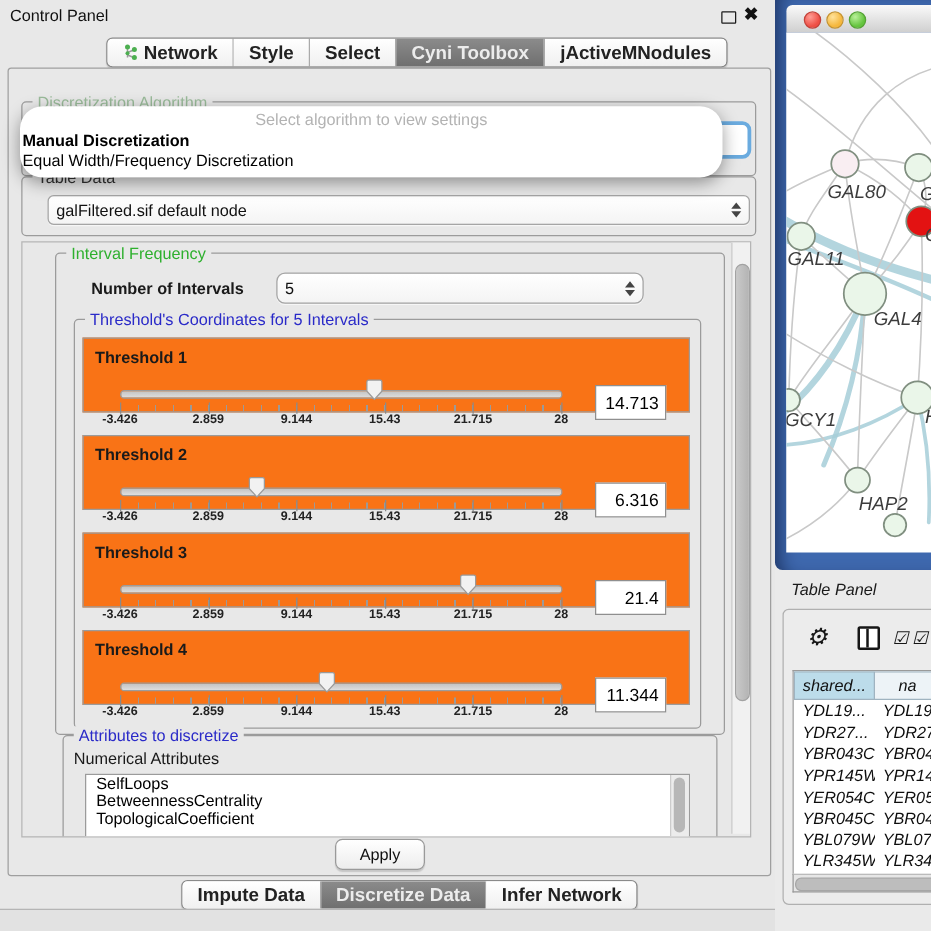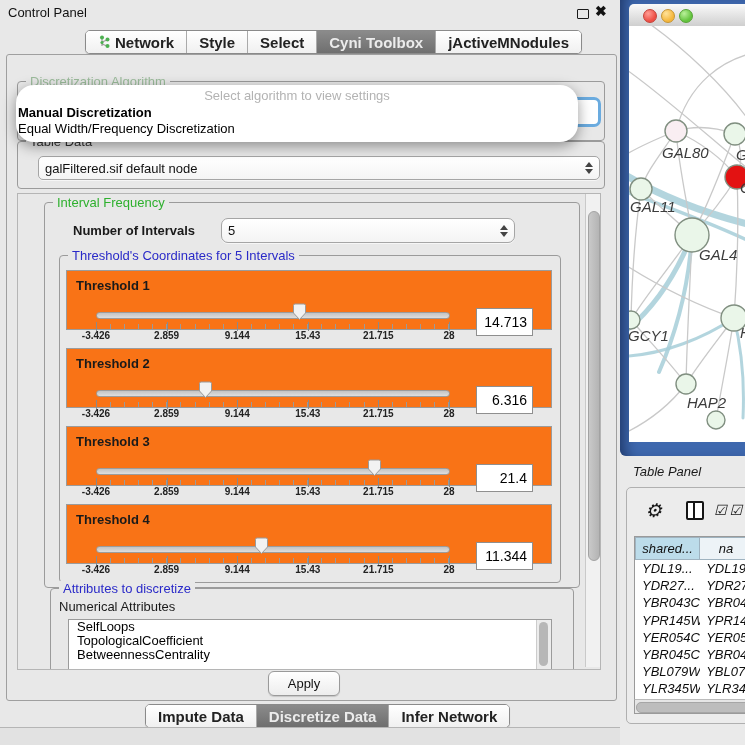--- a/index.html
+++ b/index.html
@@ -301,22 +301,22 @@
             </div>
         </div>
       </div>
 
       <div class="group" style="left:32px;top:394px;width:522px;height:120px;">
         <span class="gtitle blue">Attributes to discretize</span>
         <span style="position:absolute;left:8px;top:10px;font-weight:normal;">Numerical Attributes</span>
         <div id="attr-list">
           <div id="attr-items">
               <div class="item">SelfLoops</div>
+              <div class="item">BetweennessCentrality</div>
               <div class="item">TopologicalCoefficient</div>
-              <div class="item">BetweennessCentrality</div>
             </div>
           <div id="attr-scroll">
               <div class="thumb"></div>
             </div>
         </div>
       </div>
     </div>
 
     <div id="vscroll" class="abs">
         <div class="thumb"></div>

